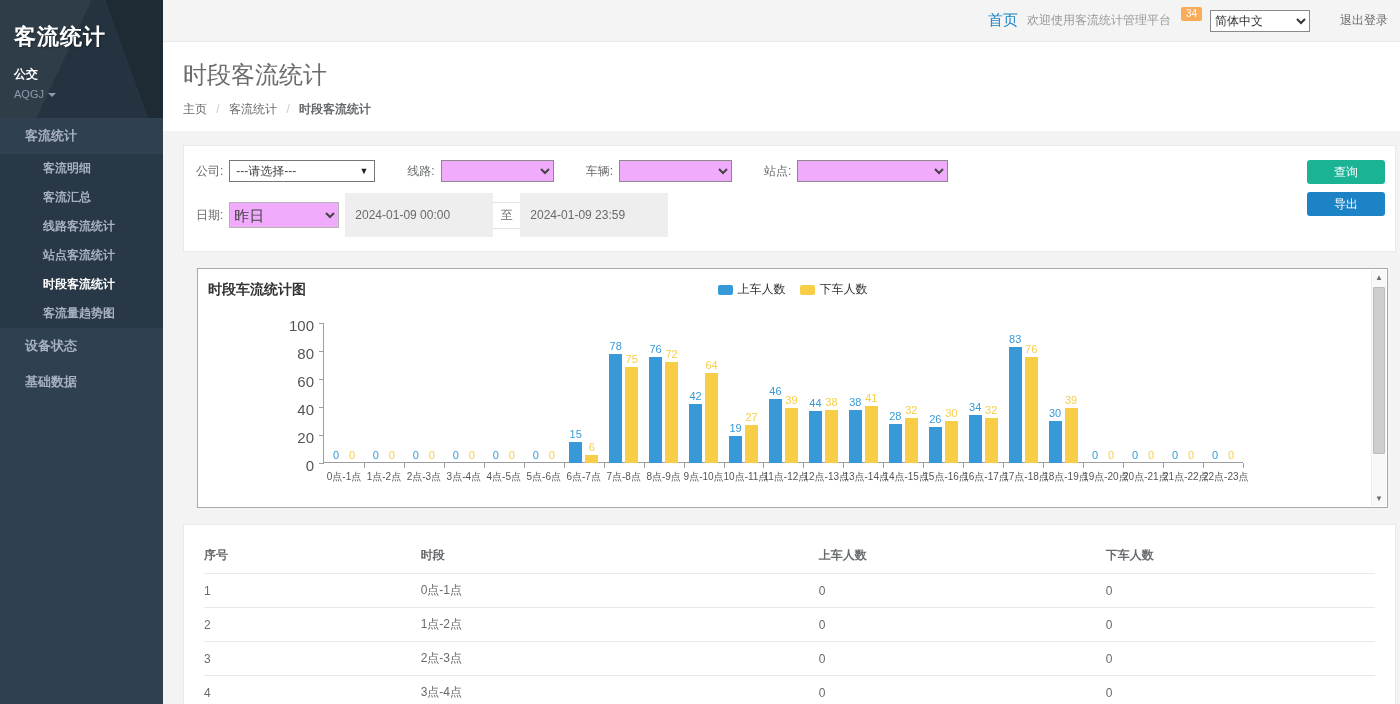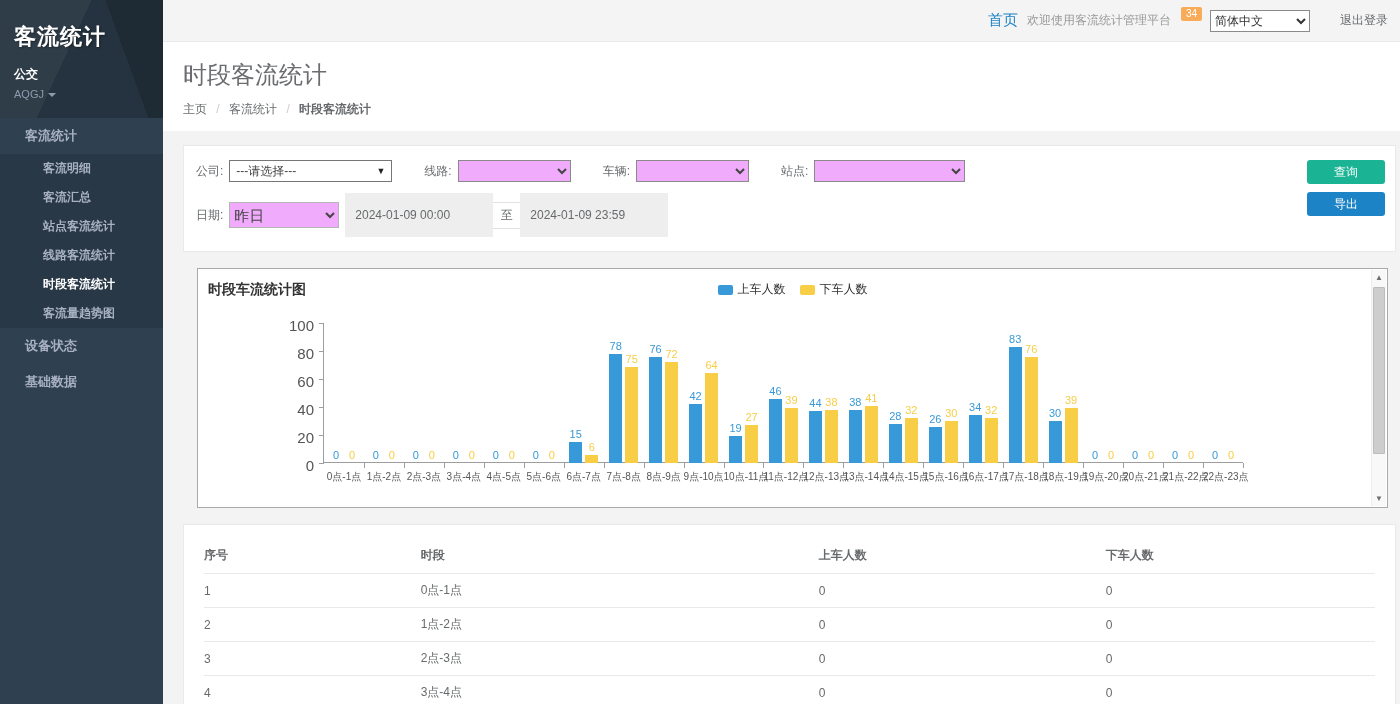--- a/index.html
+++ b/index.html
@@ -47,21 +47,21 @@
   .breadcrumb .sep { color:#ccc; margin:0 6px; }
   .breadcrumb .current { font-weight:bold; color:#676a6c; }
   .breadcrumb .crumb { cursor:pointer; }
   .content { padding:14px 4px 0 20px; }
   
   .filter-panel { position:relative; background:#fff; border:1px solid #e7eaec; padding:14px 100px 14px 12px; }
   .filter-row { display:flex; align-items:center; }
   .filter-row + .filter-row { margin-top:11px; }
   .f-label { color:#676a6c; margin-right:6px; white-space:nowrap; }
   .fake-select {
-    width:163px; height:22px; border:1px solid #767676; background:#fff; color:#444;
+    width:146px; height:22px; border:1px solid #767676; background:#fff; color:#444;
     display:flex; align-items:center; justify-content:space-between; padding:0 6px; cursor:pointer; margin-right:32px;
   }
   .fake-select .tri { font-size:9px; color:#222; }
   .plain-select { height:22px; border:1px solid #8a8a8a; background:#f0abfc; font-size:15px; color:#444; margin-right:32px;
                   font-family:"Liberation Sans","DejaVu Sans",sans-serif; }
   .sel-line { width:113px; } .sel-vehicle { width:113px; } .sel-station { width:151px; margin-right:0; }
   .sel-date { width:110px; height:26px; border:1px solid #b5b5b5; margin-right:6px; }
   .date-box { width:148px; height:44px; background:#eeeeee; color:#676a6c; display:flex; align-items:center;
               padding-left:10px; cursor:pointer; }
   .to-box { width:27px; height:27px; background:#fff; border-top:1px solid #e2e2e2; border-bottom:1px solid #e2e2e2;
@@ -110,22 +110,22 @@
     <div class="brand">客流统计</div>
     <div class="company">公交</div>
     <div class="user-row">
       <span>AQGJ</span><span class="caret"></span>
     </div>
   </div>
   <div class="nav-item">客流统计</div>
   <div class="submenu">
       <div class="sub-item">客流明细</div>
       <div class="sub-item">客流汇总</div>
+      <div class="sub-item">线路客流统计</div>
       <div class="sub-item">站点客流统计</div>
-      <div class="sub-item">线路客流统计</div>
       <div class="sub-item active">时段客流统计</div>
       <div class="sub-item">客流量趋势图</div>
     </div>
   <div>
       <div class="nav-item">设备状态</div>
       <div class="nav-item">基础数据</div>
     </div>
 </div>
 
 <div class="main">

